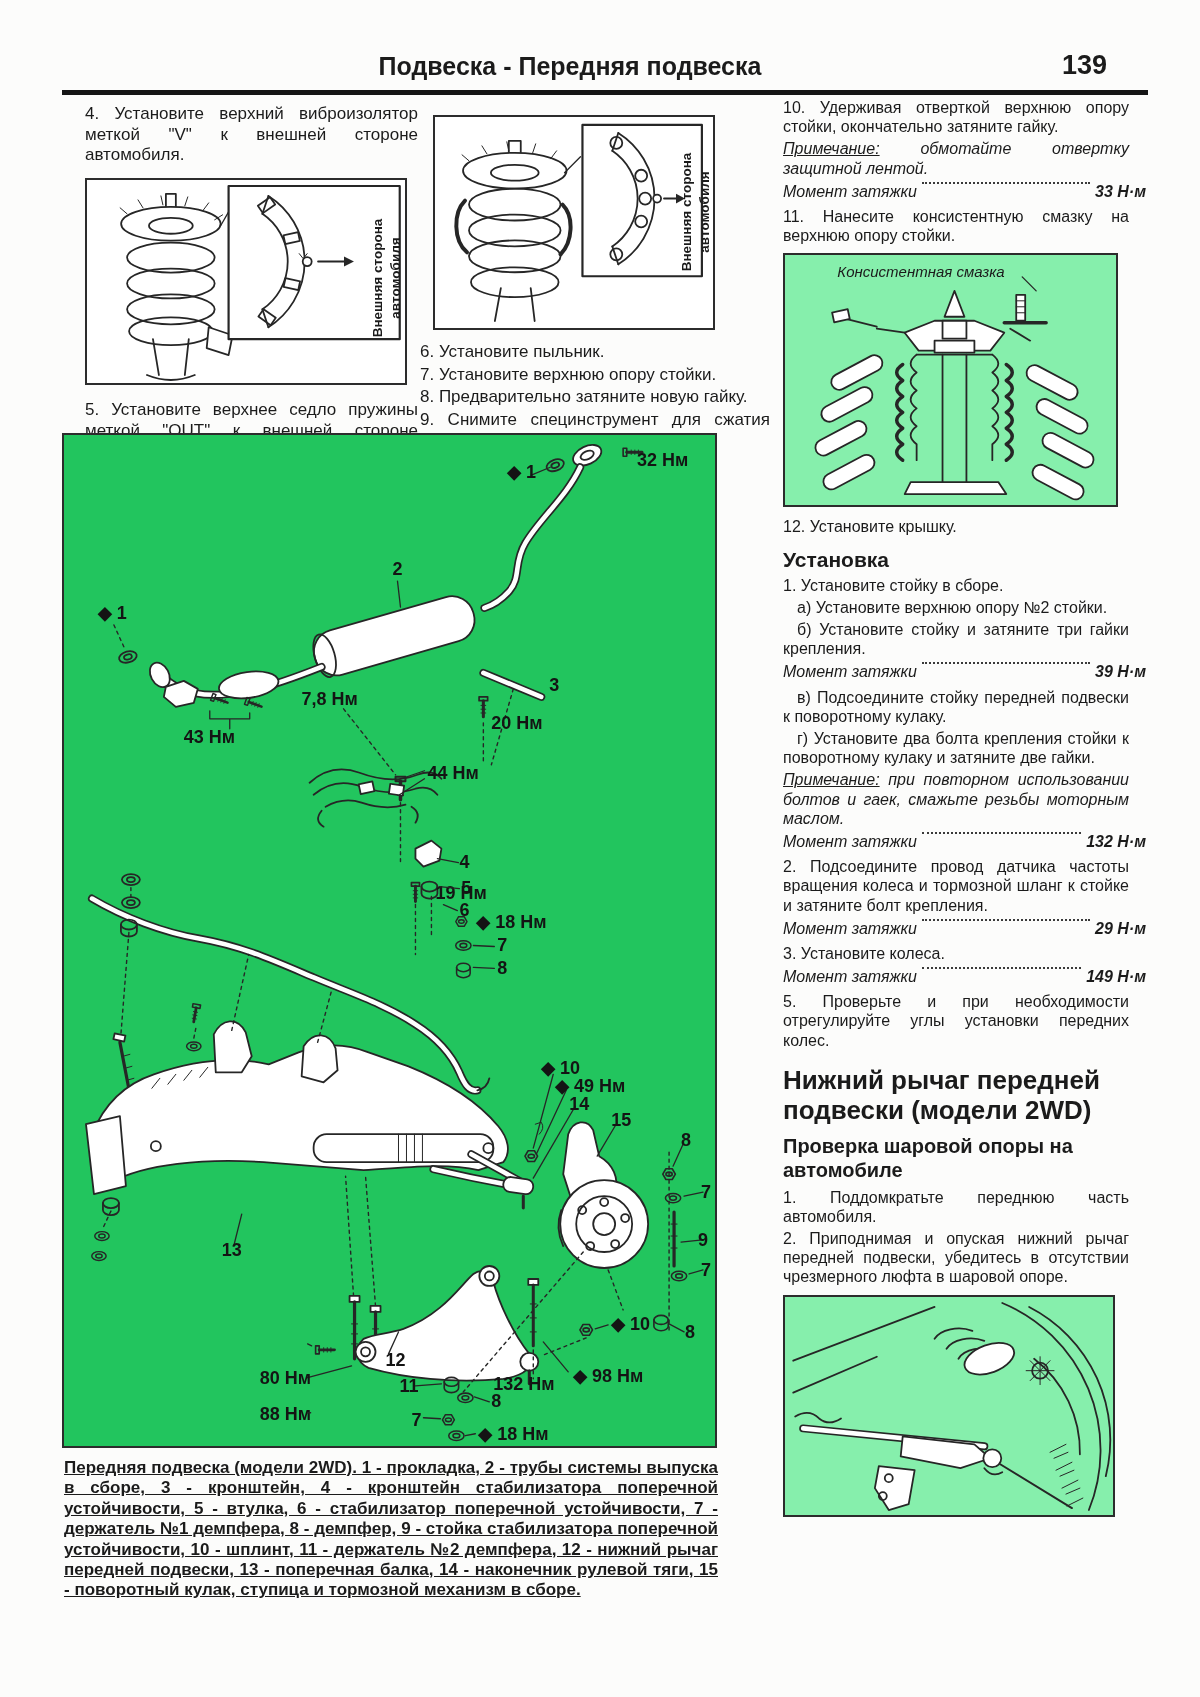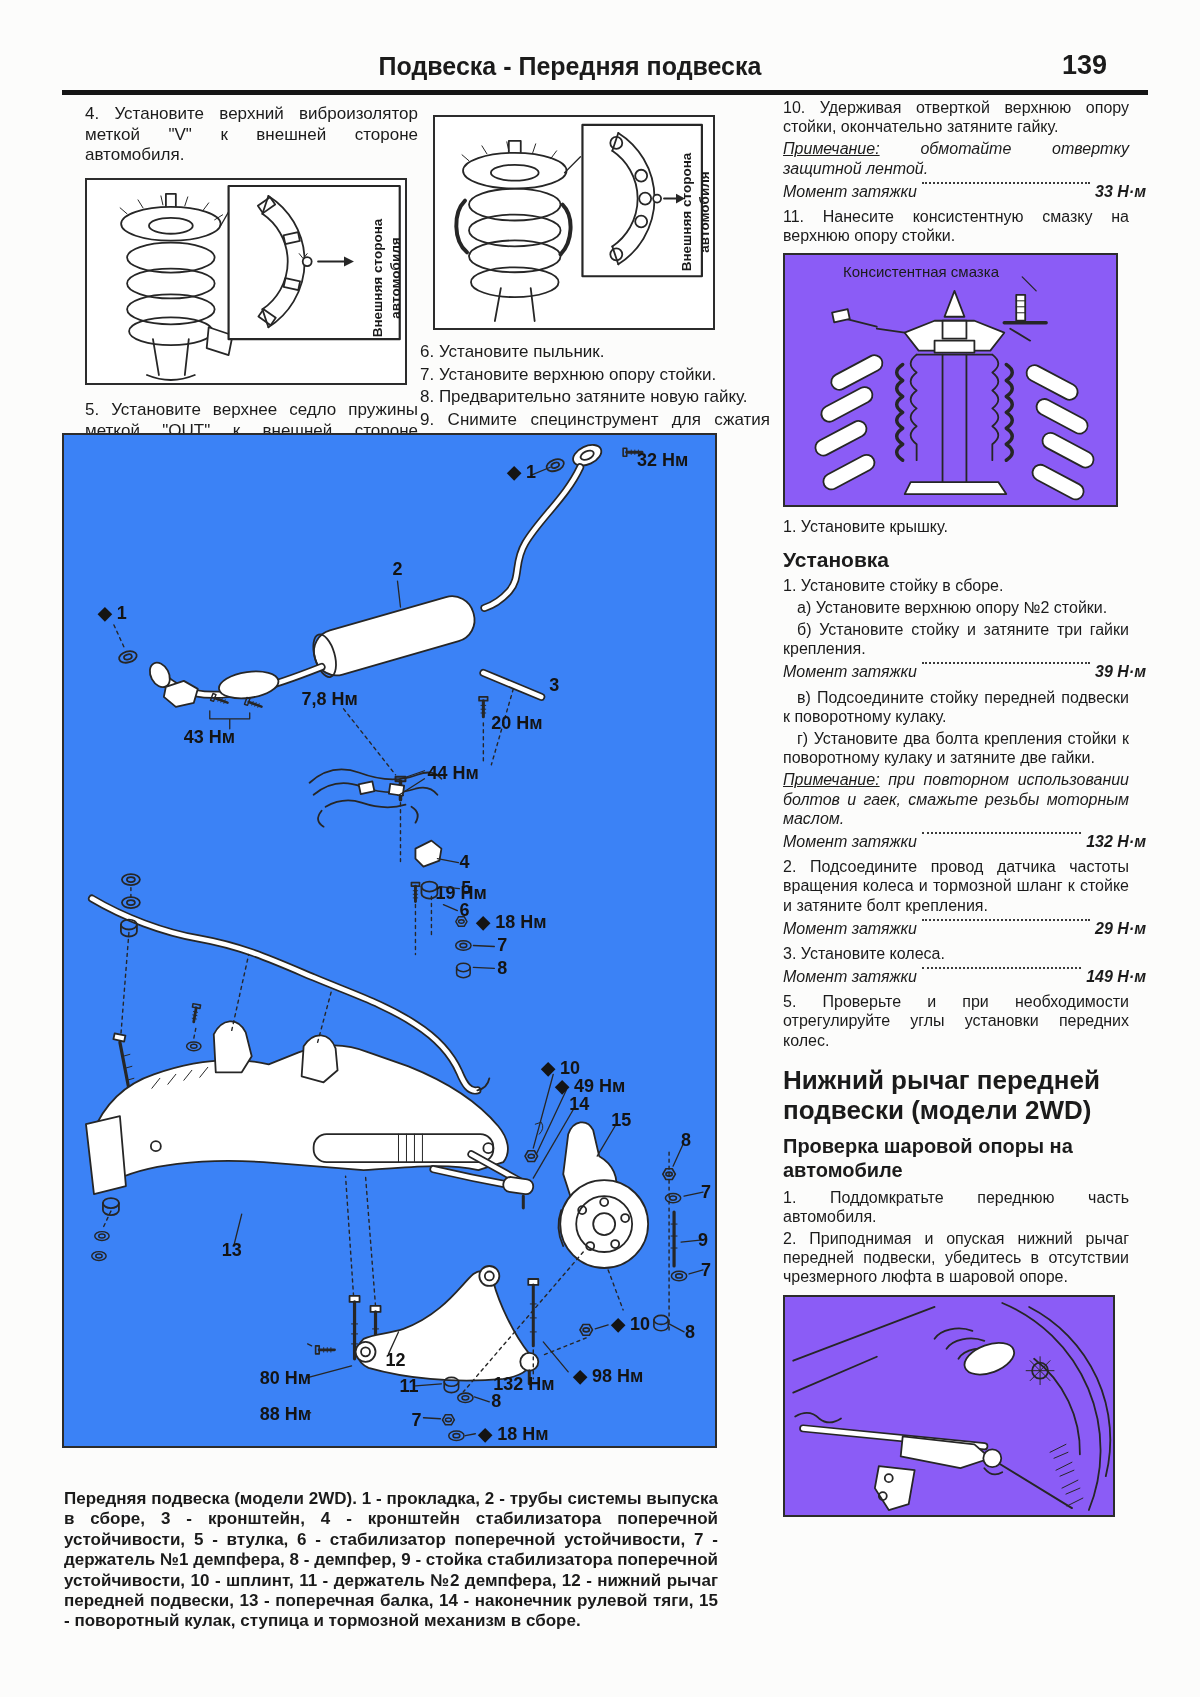--- a/index.html
+++ b/index.html
@@ -20,25 +20,25 @@
   #col3 p{margin:0 17px 3px 0;}
   .sub{text-indent:14px;}
   .note{font-style:italic;}
   .note .nlab{text-decoration:underline;}
   .trq{display:flex;align-items:flex-start;font-style:italic;margin:4px 0 6px 0;}
   .trq .dots{flex:1;border-bottom:2px dotted #3a3a3a;margin:0 5px 4px 5px;}
   .trq .tv{font-weight:700;white-space:nowrap;}
   .h-install{font-size:21px;font-weight:700;margin:10px 0 4px 0;text-align:left;}
   .h-big{font-size:26px;font-weight:700;line-height:1.15;margin:16px 0 8px 0;text-align:left;}
   .h-sub{font-size:20px;font-weight:700;line-height:1.2;margin:2px 0 6px 0;text-align:left;}
-  .flowfig{position:relative;border:2.5px solid #2c2c2c;background:#8b5cf6;margin:8px 0 10px 14px;box-sizing:border-box;}
+  .flowfig{position:relative;border:2.5px solid #2c2c2c;background:#86efac;margin:8px 0 10px 14px;box-sizing:border-box;font-style:italic;}
   .g-cap{position:absolute;top:8px;left:26px;width:220px;font-size:15px;font-weight:400;text-align:center;}
   
-  .dframe{left:62px;top:433px;width:655px;height:1015px;border:2.5px solid #2c2c2c;background:#3b82f6;box-sizing:border-box;}
-  .caption{left:64px;top:1489px;width:654px;font-size:17px;font-weight:700;line-height:1.2;text-align:justify;}
+  .dframe{left:62px;top:433px;width:655px;height:1015px;border:2.5px solid #2c2c2c;background:#22c55e;box-sizing:border-box;}
+  .caption{left:64px;top:1458px;width:654px;font-size:17px;font-weight:700;line-height:1.2;text-align:justify;text-decoration:underline;}
   
   svg.lineart{stroke:#262626;fill:none;stroke-width:1.8;stroke-linecap:round;stroke-linejoin:round;display:block;}
   svg.lineart .wf{fill:#fff;}
   svg.lineart text{stroke:none;fill:#141414;font-family:"Liberation Sans",sans-serif;font-weight:700;font-size:18px;}
   .tube1{stroke-width:8;}
   .tube2{stroke:#fff;stroke-width:4.6;}
   .dsh{stroke-dasharray:3 4;stroke-width:1.4;}
   .ld{stroke-width:1.3;}
   .thin{stroke-width:1;}
 </style>
@@ -176,21 +176,21 @@
       <rect x="28" y="176" width="56" height="16" rx="8" transform="rotate(-28 56 184)" class="wf"></rect>
       <rect x="36" y="210" width="56" height="16" rx="8" transform="rotate(-28 64 218)" class="wf"></rect>
       <rect x="240" y="120" width="56" height="16" rx="8" transform="rotate(28 268 128)" class="wf"></rect>
       <rect x="250" y="154" width="56" height="16" rx="8" transform="rotate(28 278 162)" class="wf"></rect>
       <rect x="256" y="188" width="56" height="16" rx="8" transform="rotate(28 284 196)" class="wf"></rect>
       <rect x="246" y="220" width="56" height="16" rx="8" transform="rotate(28 274 228)" class="wf"></rect>
     </svg>
     <div class="g-cap">Консистентная смазка</div>
   </figure>
 
-  <p>1. Установите крышку.</p>
+  <p>12. Установите крышку.</p>
   <div class="h-install">Установка</div>
   <p>1. Установите стойку в сборе.</p>
   <p class="sub">а) Установите верхнюю опору №2 стойки.</p>
   <p class="sub">б) Установите стойку и затяните три гайки крепления.</p>
   <div class="trq">
       <span>Момент затяжки</span>
       <span class="dots"></span>
       <span class="tv">39 Н·м</span>
     </div>
   <p class="sub">в) Подсоедините стойку передней подвески к поворотному кулаку.</p>

